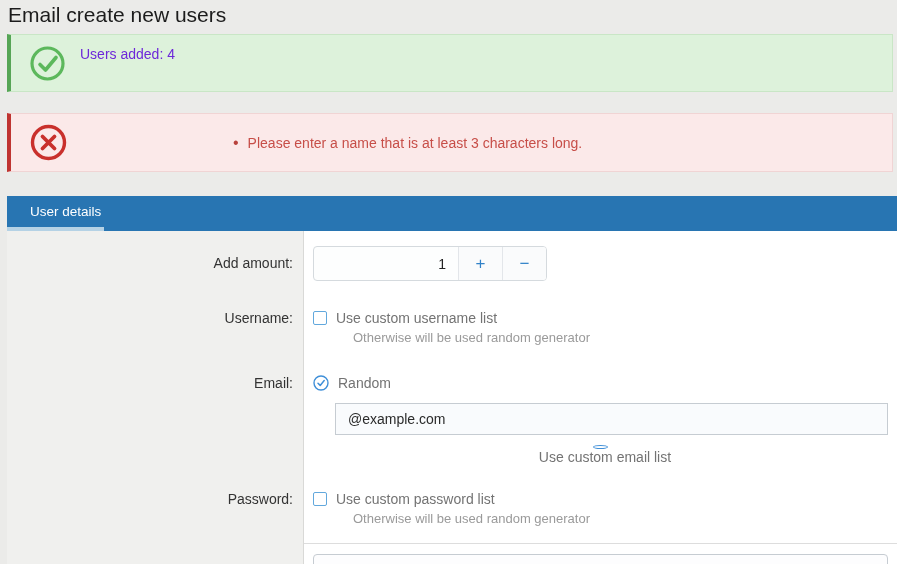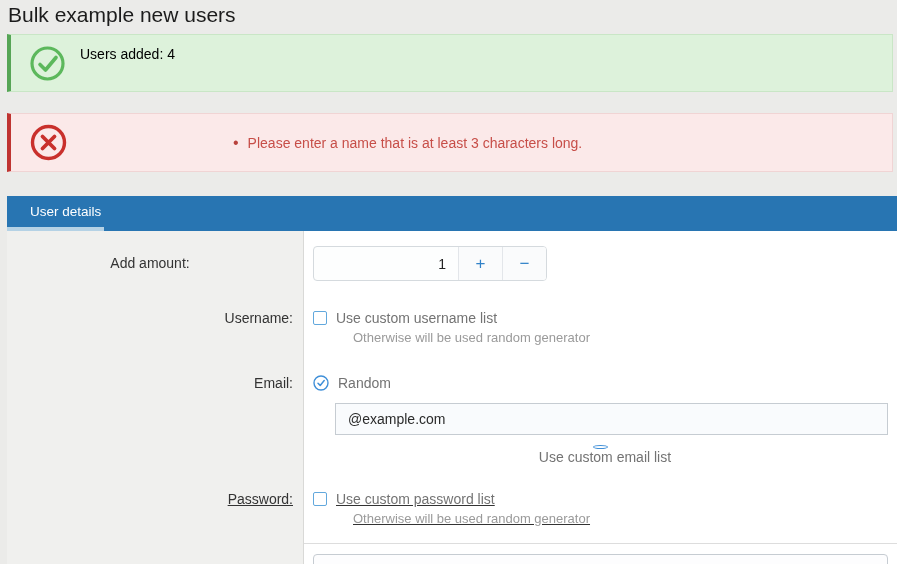--- a/index.html
+++ b/index.html
@@ -39,21 +39,21 @@
     background:#fbe9e9;
     border-color:#f0d4d4;
     border-left-color:#bf3431;
     align-items:center;
   }
   .alert-icon { flex:0 0 auto; display:flex; align-items:center; margin-left:18px; }
   .alert-success .alert-text {
     padding-top:11px;
     margin-left:14px;
     font-size:14px;
-    color:#000000;
+    color:#6d28d9;
   }
   .alert-error .alert-text {
     margin-left:165px;
     font-size:14px;
     color:#c74e48;
     display:flex;
     align-items:center;
   }
   .alert-error .bullet { color:#b8413c; font-size:16px; margin-right:9px; }
 
@@ -97,21 +97,21 @@
     flex:0 0 296px;
     text-align:right;
     padding-right:10px;
     font-size:14px;
     color:#333;
   }
   .row-content { padding-left:10px; }
 
   
   .row-amount { margin-top:15px; }
-  .row-amount .row-label { line-height:35px;text-align:center; }
+  .row-amount .row-label { line-height:35px; }
   .input-group {
     display:flex;
     height:35px;
     border:1px solid #d5dade;
     border-radius:4px;
     background:#fdfefe;
     overflow:hidden;
   }
   .amount-input {
     width:144px;
@@ -173,21 +173,21 @@
     border-radius:0;
     background:#f9fbfd;
     font-size:14px;
     color:#2b2b2b;
     padding:0 12px;
     outline:none;
     font-family:"Liberation Sans", sans-serif;
   }
   .row-email .opt-line.second { margin-top:10px;flex-direction:column; }
 
-  .row-password { margin-top:24px;text-decoration:underline; }
+  .row-password { margin-top:24px; }
 
   .section-divider {
     margin-top:17px;
     margin-left:297px;
     border-top:1px solid #dddddd;
     height:0;
   }
   .bottom-input {
     margin-top:10px;
     margin-left:306px;
@@ -196,21 +196,21 @@
     border:1px solid #c6ccd2;
     border-radius:4px;
     background:#fdfdfe;
   }
 </style>
 </head>
 <body>
 
 <div class="stage">
 
-  <div class="page-title">Bulk example new users</div>
+  <div class="page-title">Email create new users</div>
 
   <div class="alert alert-success">
     <span class="alert-icon">
       <svg width="37" height="37" viewBox="0 0 37 37">
         <circle cx="18.5" cy="18.5" r="15.5" fill="none" stroke="#5cb85c" stroke-width="3.2"></circle>
         <path d="M11 19.5 L16.5 25 L27 12.5" fill="none" stroke="#5cb85c" stroke-width="3.6" stroke-linecap="round" stroke-linejoin="round"></path>
       </svg>
     </span>
     <span class="alert-text">Users added: 4</span>
   </div>

